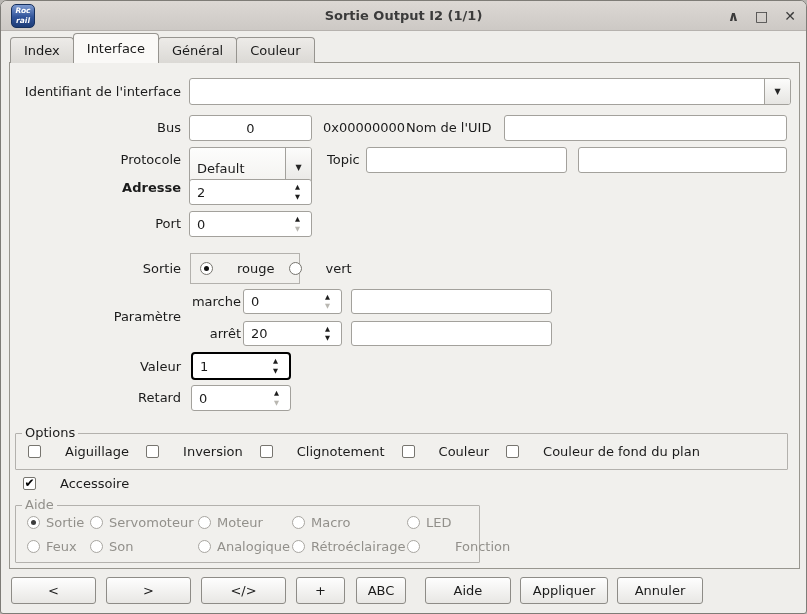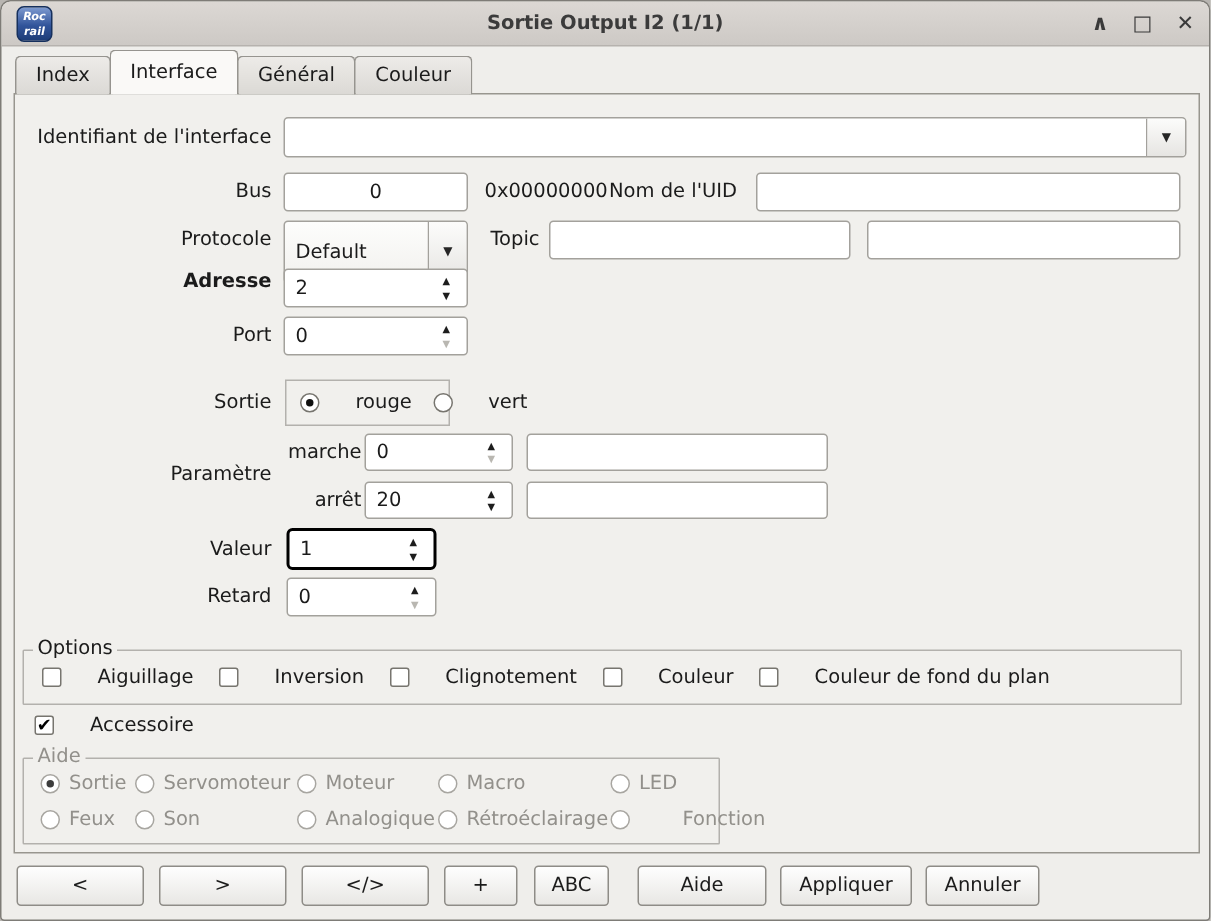--- a/index.html
+++ b/index.html
@@ -319,17 +319,17 @@
     </div>
   <div class="btn" style="left:355px; width:50px;">
       <span>ABC</span>
     </div>
   <div class="btn" style="left:424px; width:86px;">
       <span>Aide</span>
     </div>
   <div class="btn" style="left:519px; width:88px;">
       <span>Appliquer</span>
     </div>
-  <div class="btn" style="left:616px; width:76px;">
+  <div class="btn" style="left:616px; width:86px;">
       <span>Annuler</span>
     </div>
 
 </div>
 
 </body></html>

